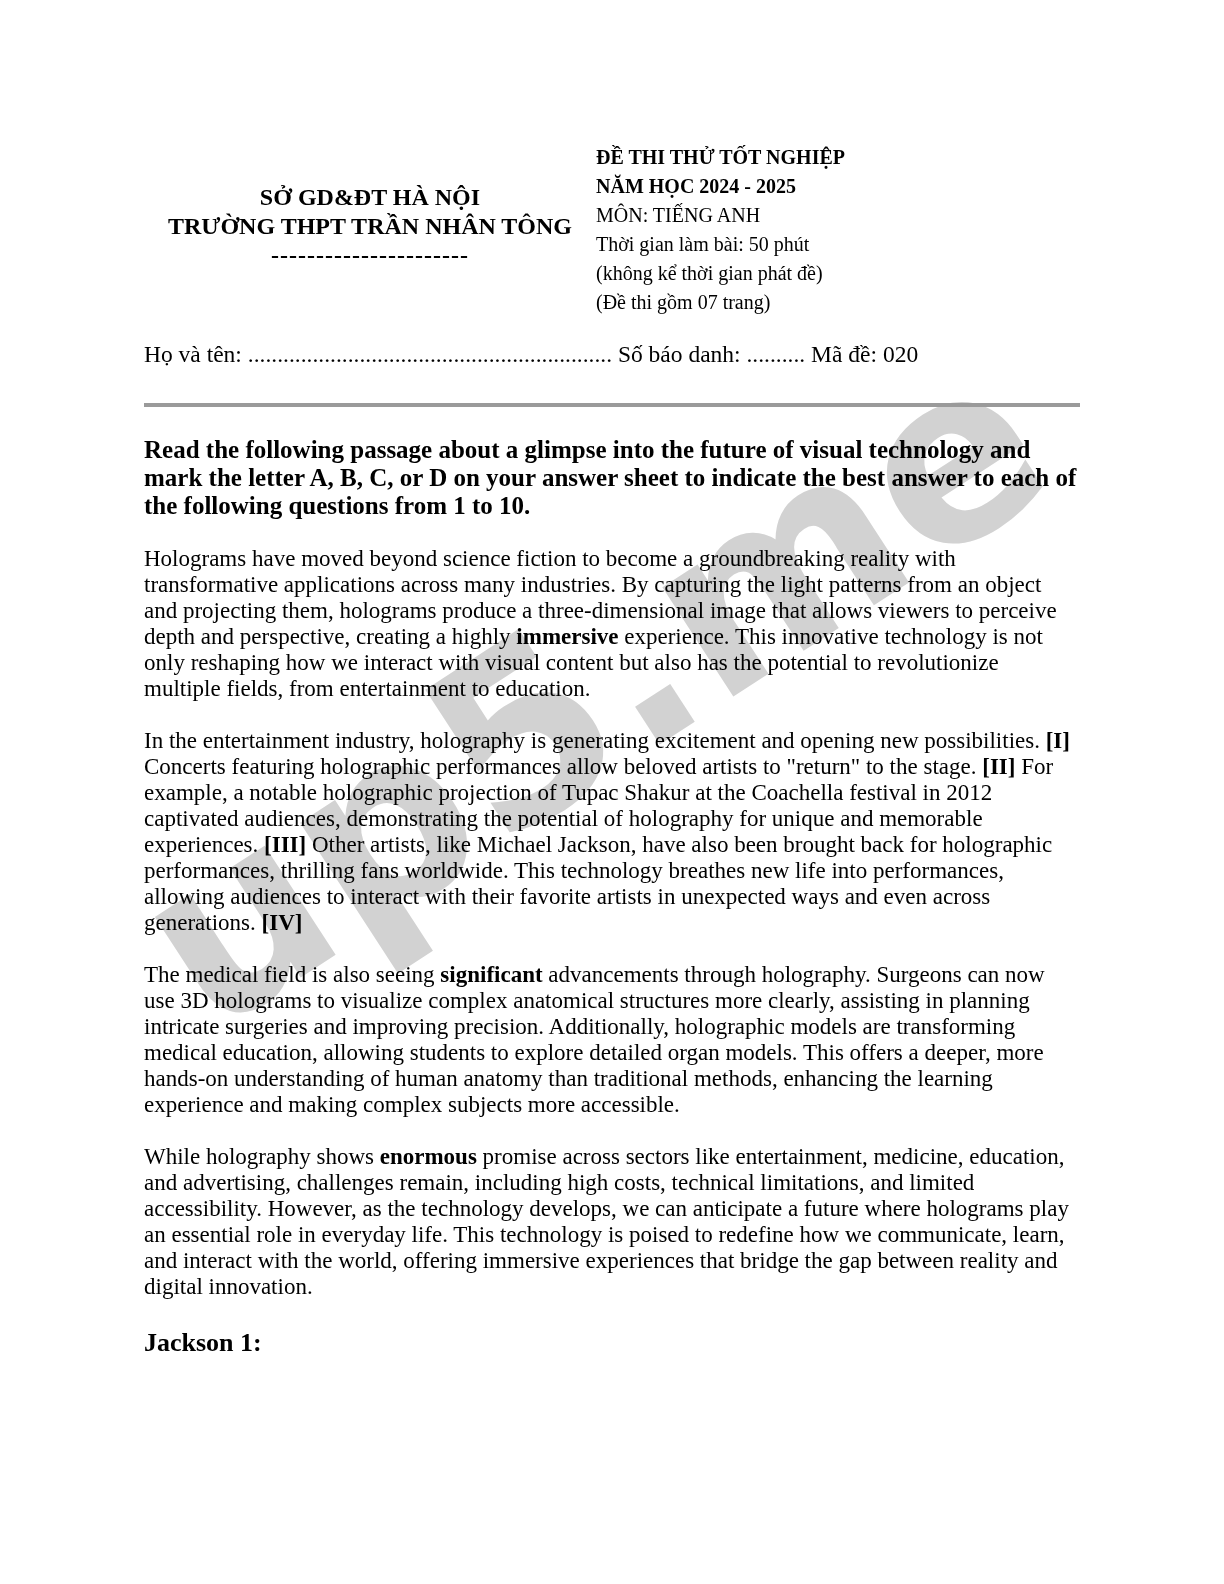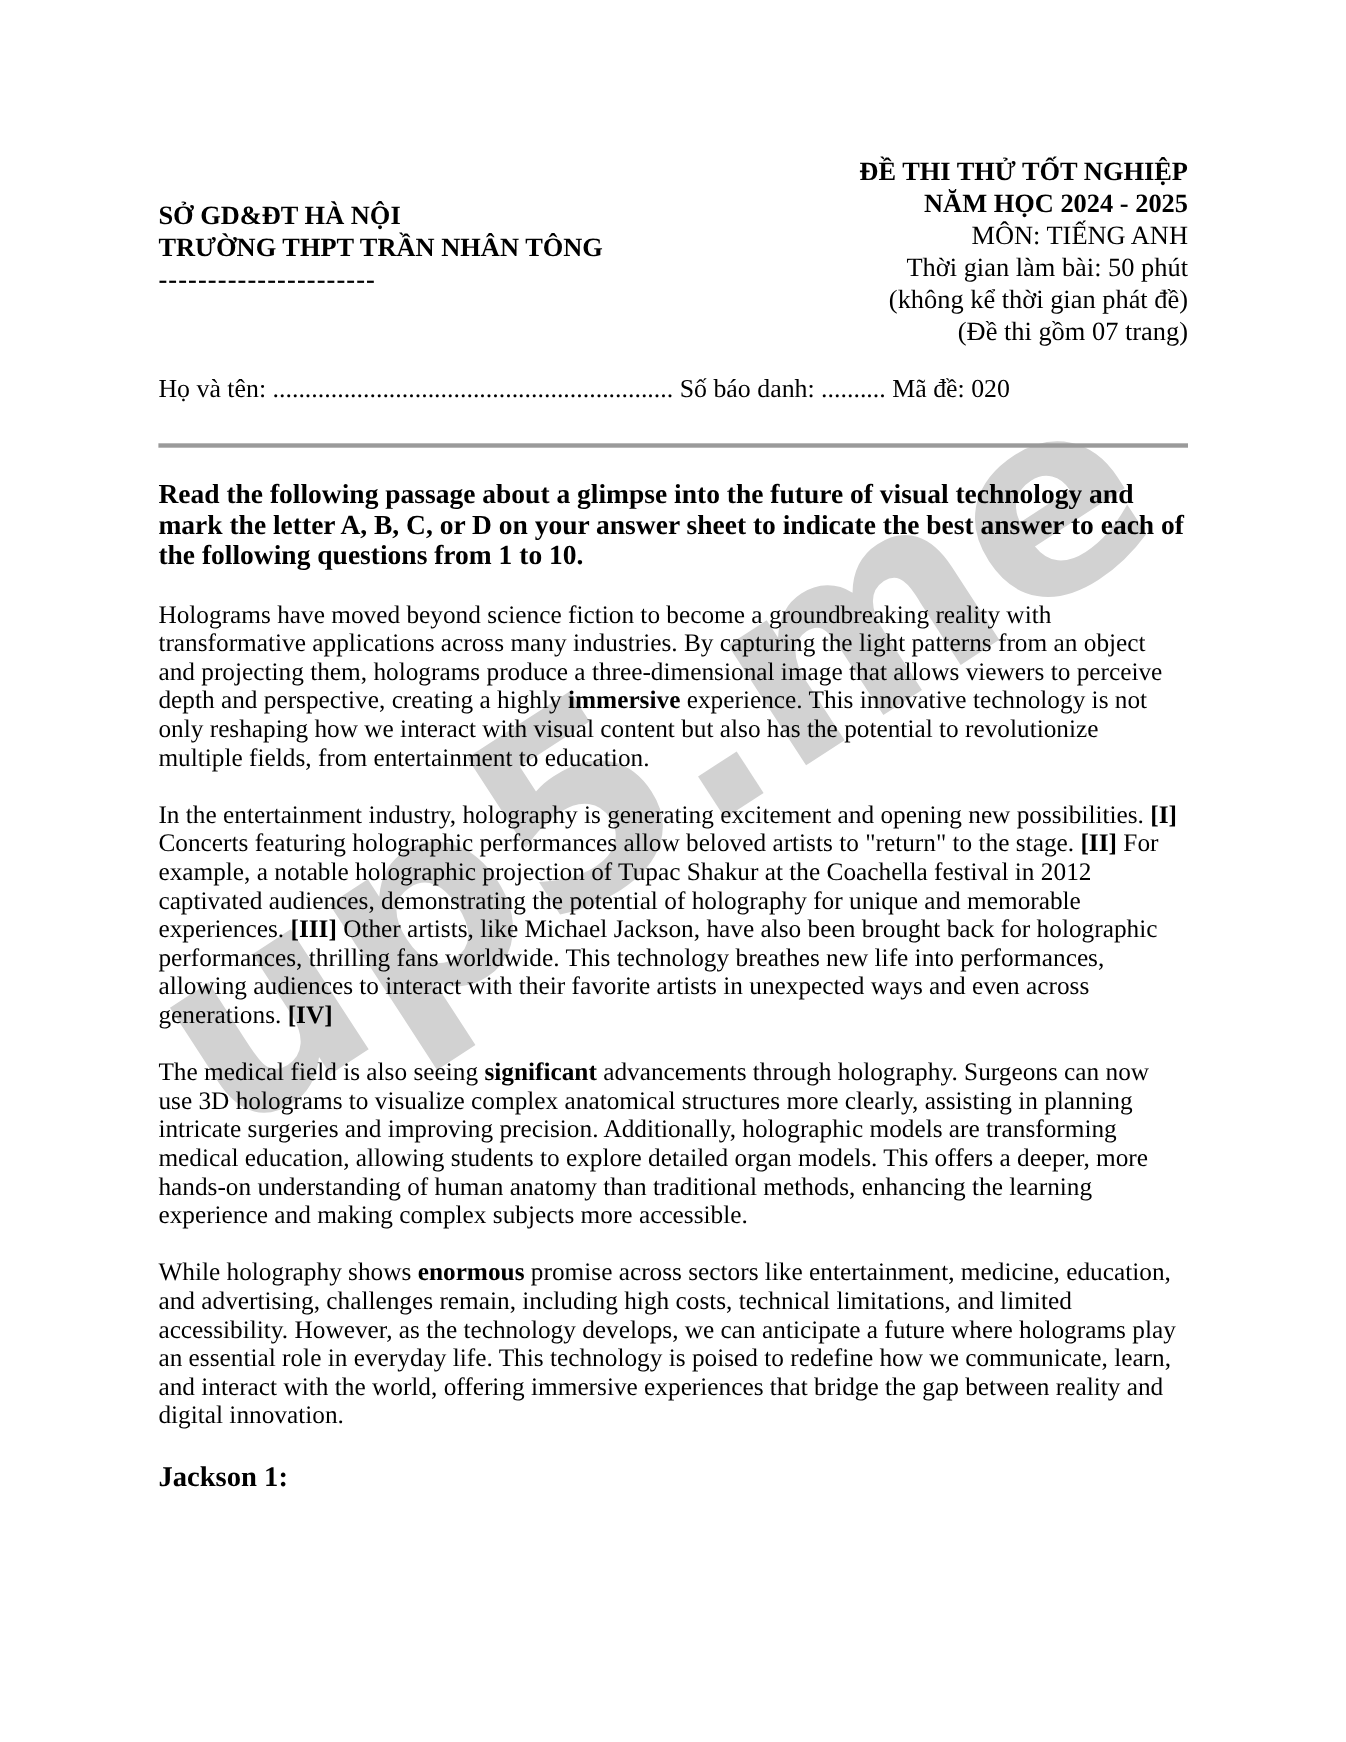--- a/index.html
+++ b/index.html
@@ -31,30 +31,30 @@
   .content {
     position: relative;
     z-index: 1;
     box-sizing: border-box;
     width: 1224px;
     padding: 143px 144px 0 144px;
   }
   .header-row { display: flex; }
   .header-left {
     width: 452px;
-    text-align: left;
+    text-align: center;
     padding-top: 40px;
     font-size: 24px;
     line-height: 29px;
     font-weight: bold;
   }
   .header-right {
     flex: 1;
-    text-align: right;
-    font-size: 24px;
+    text-align: left;
+    font-size: 20px;
     line-height: 29px;
   }
   .bold { font-weight: bold; }
   .italic { }
   .dashes { letter-spacing: 1px; }
   .candidate-line {
     margin-top: 24px;
     font-size: 23.5px;
     line-height: 26px;
     white-space: nowrap;

